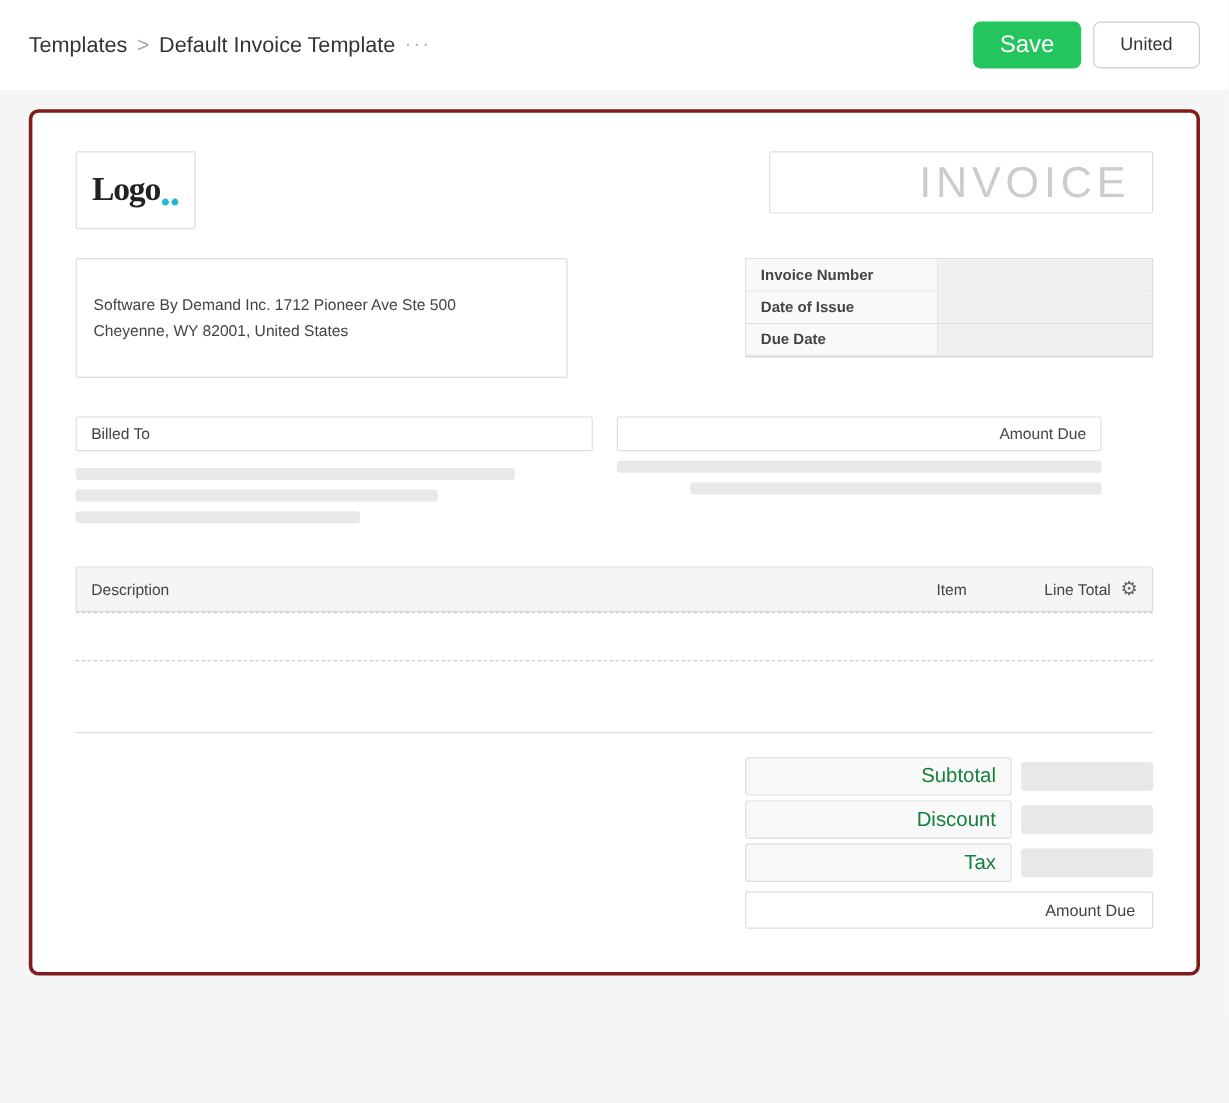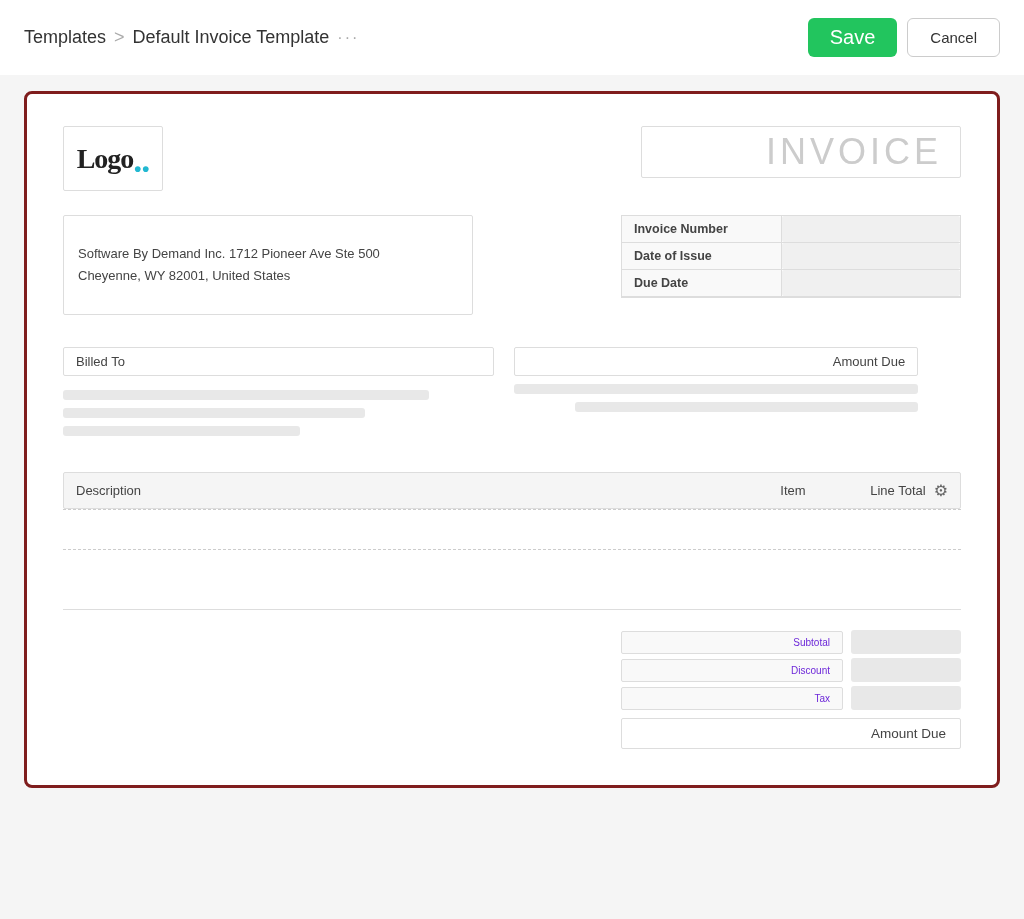--- a/index.html
+++ b/index.html
@@ -254,22 +254,22 @@
     }
     .totals-row {
       display: flex;
       align-items: center;
       margin-bottom: 4px;
     }
     .totals-label-box {
       border: 1px solid #ddd;
       border-radius: 2px;
       padding: 5px 12px;
-      font-size: 10px;
-      color: #6d28d9;
+      font-size: 17px;
+      color: #15803d;
       text-align: right;
       flex: 1;
       background: #f9f9f9;
     }
     .totals-value {
       width: 110px;
       height: 24px;
       background: #e8e8e8;
       border-radius: 3px;
       margin-left: 8px;
@@ -295,21 +295,21 @@
 
 <div class="top-bar">
   <div class="breadcrumb">
     <span>Templates</span>
     <span class="separator">&gt;</span>
     <span class="current">Default Invoice Template</span>
     <span class="ellipsis">···</span>
   </div>
   <div class="top-actions">
     <button class="btn-save">Save</button>
-    <button class="btn-cancel">Cancel</button>
+    <button class="btn-cancel">United</button>
   </div>
 </div>
 
 <div class="invoice-card">
 
   <div class="inv-header">
     <div class="logo-box">
       <span class="logo-text">Logo<span style="color:#22b8d1;font-size:36px;line-height:0;vertical-align:-4px;">.</span></span>
     </div>
     <div class="invoice-title-box">

